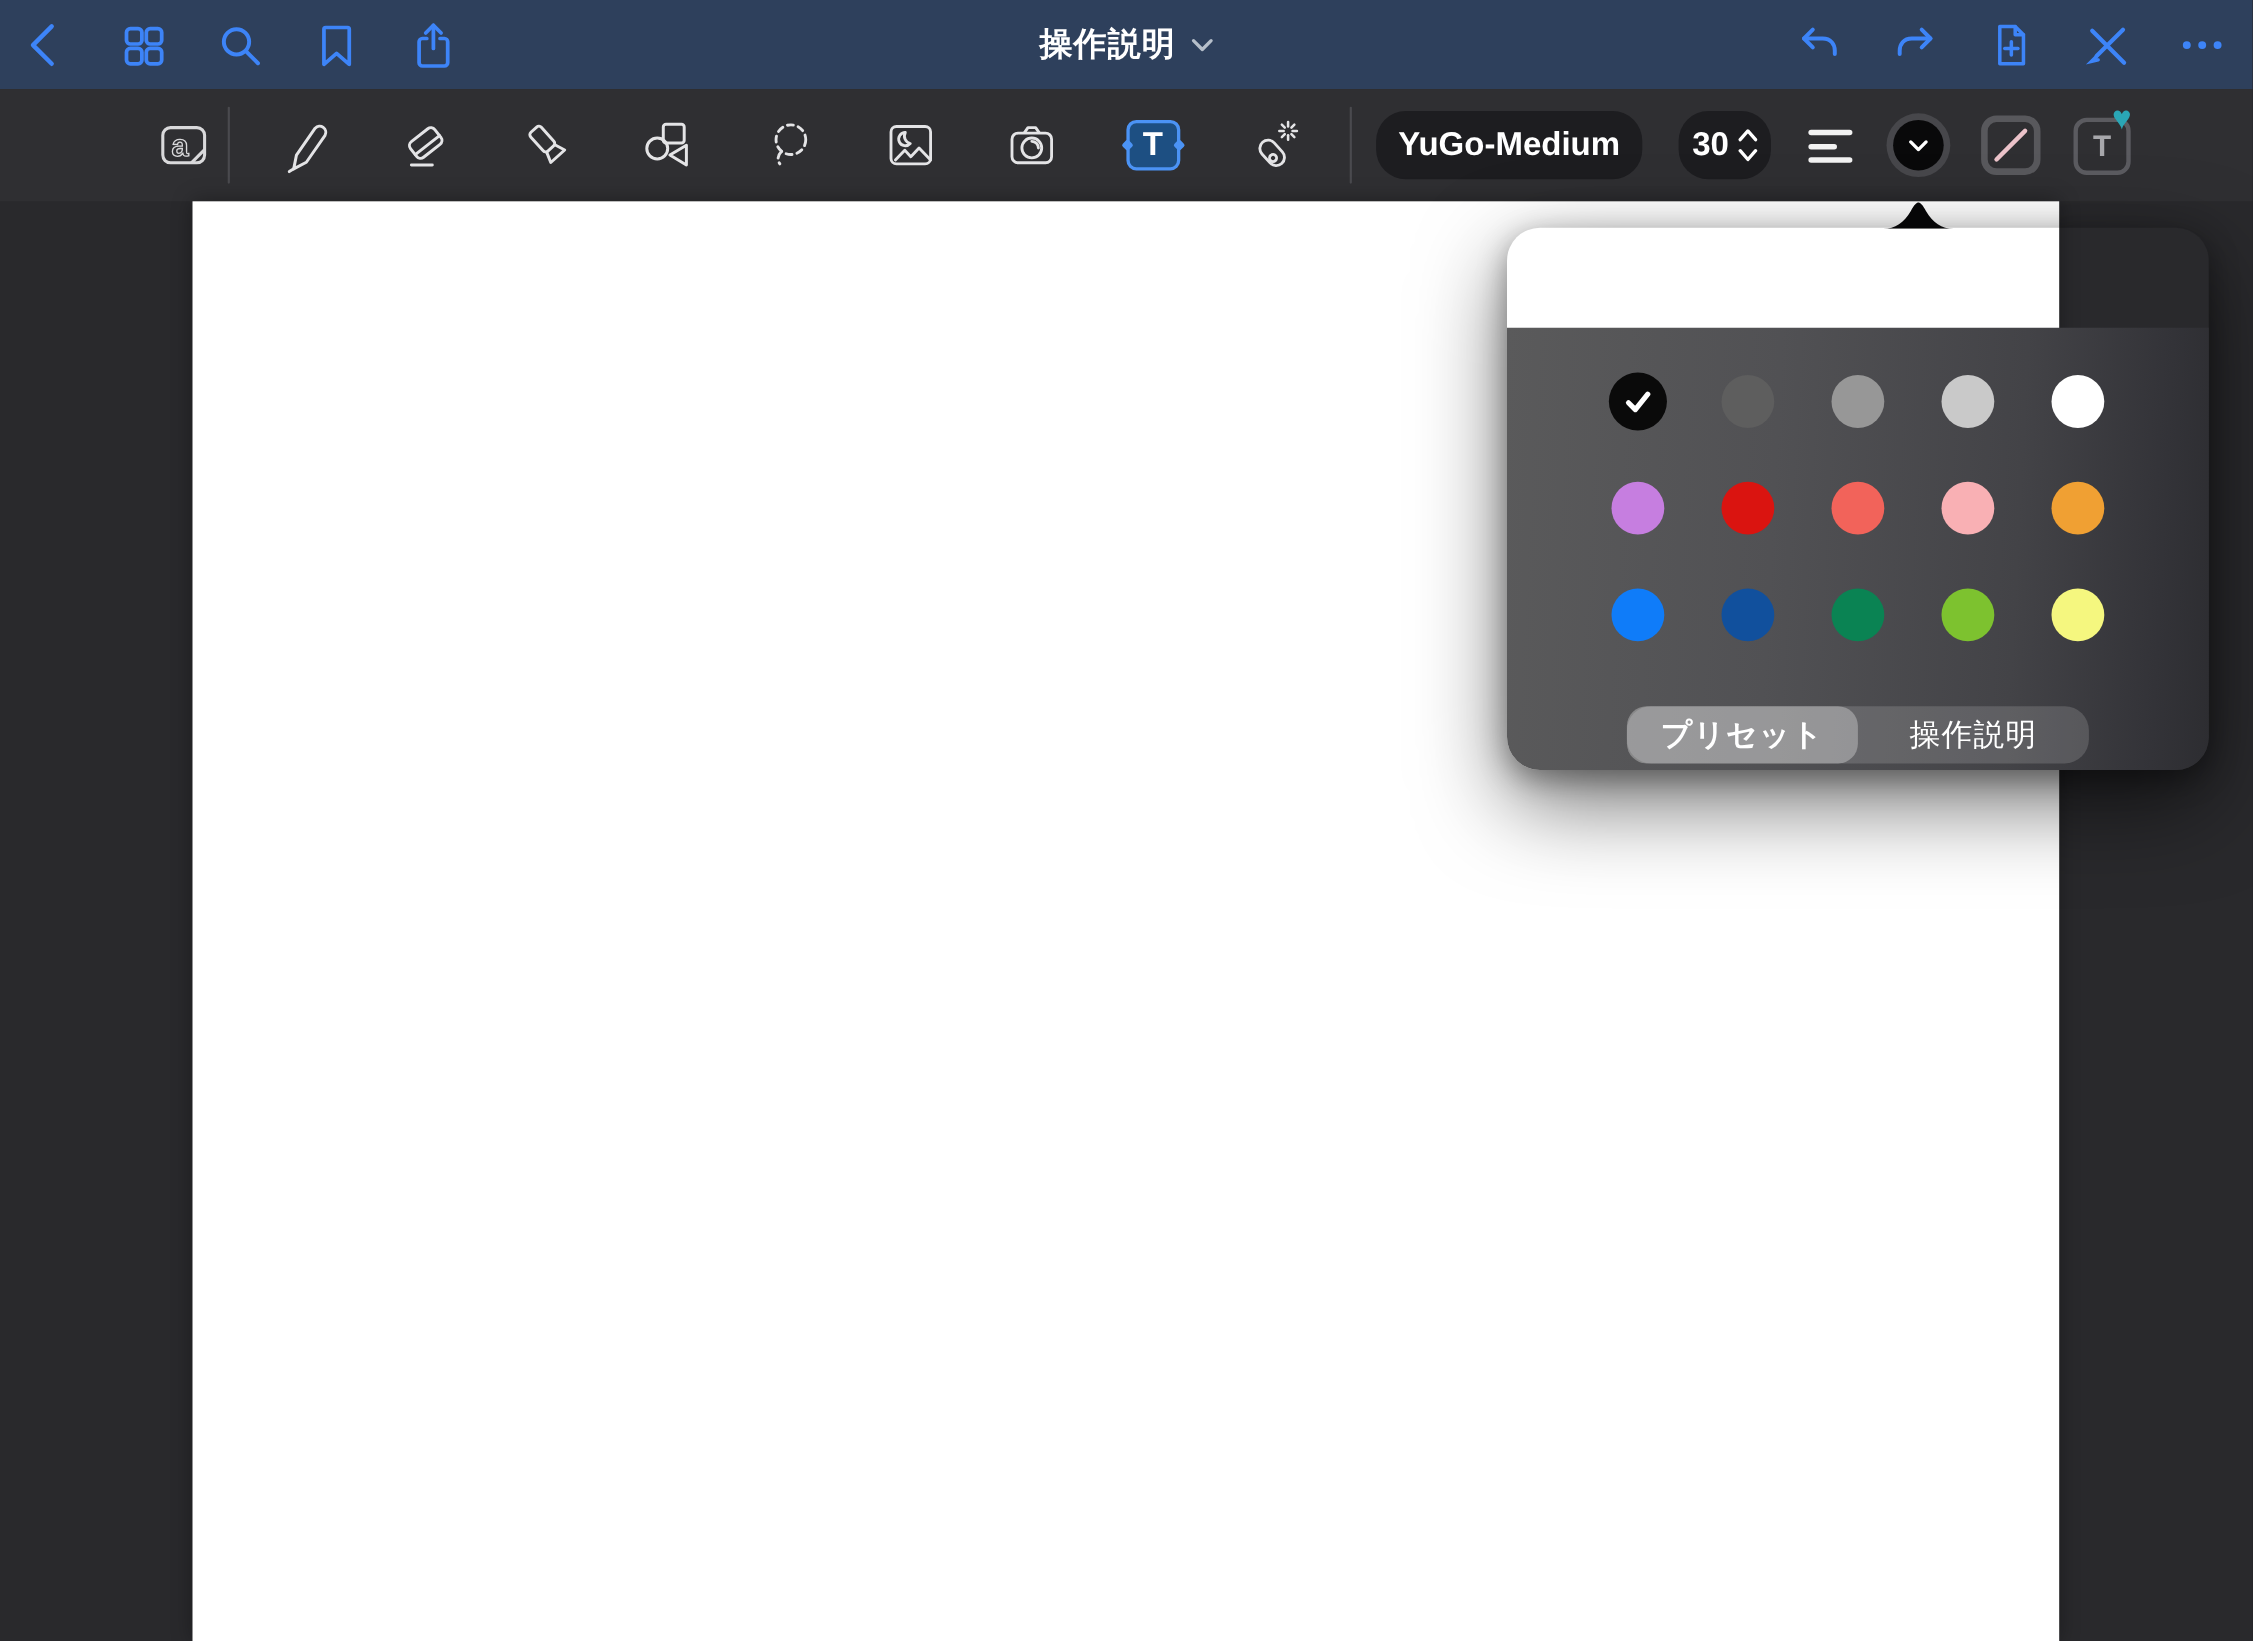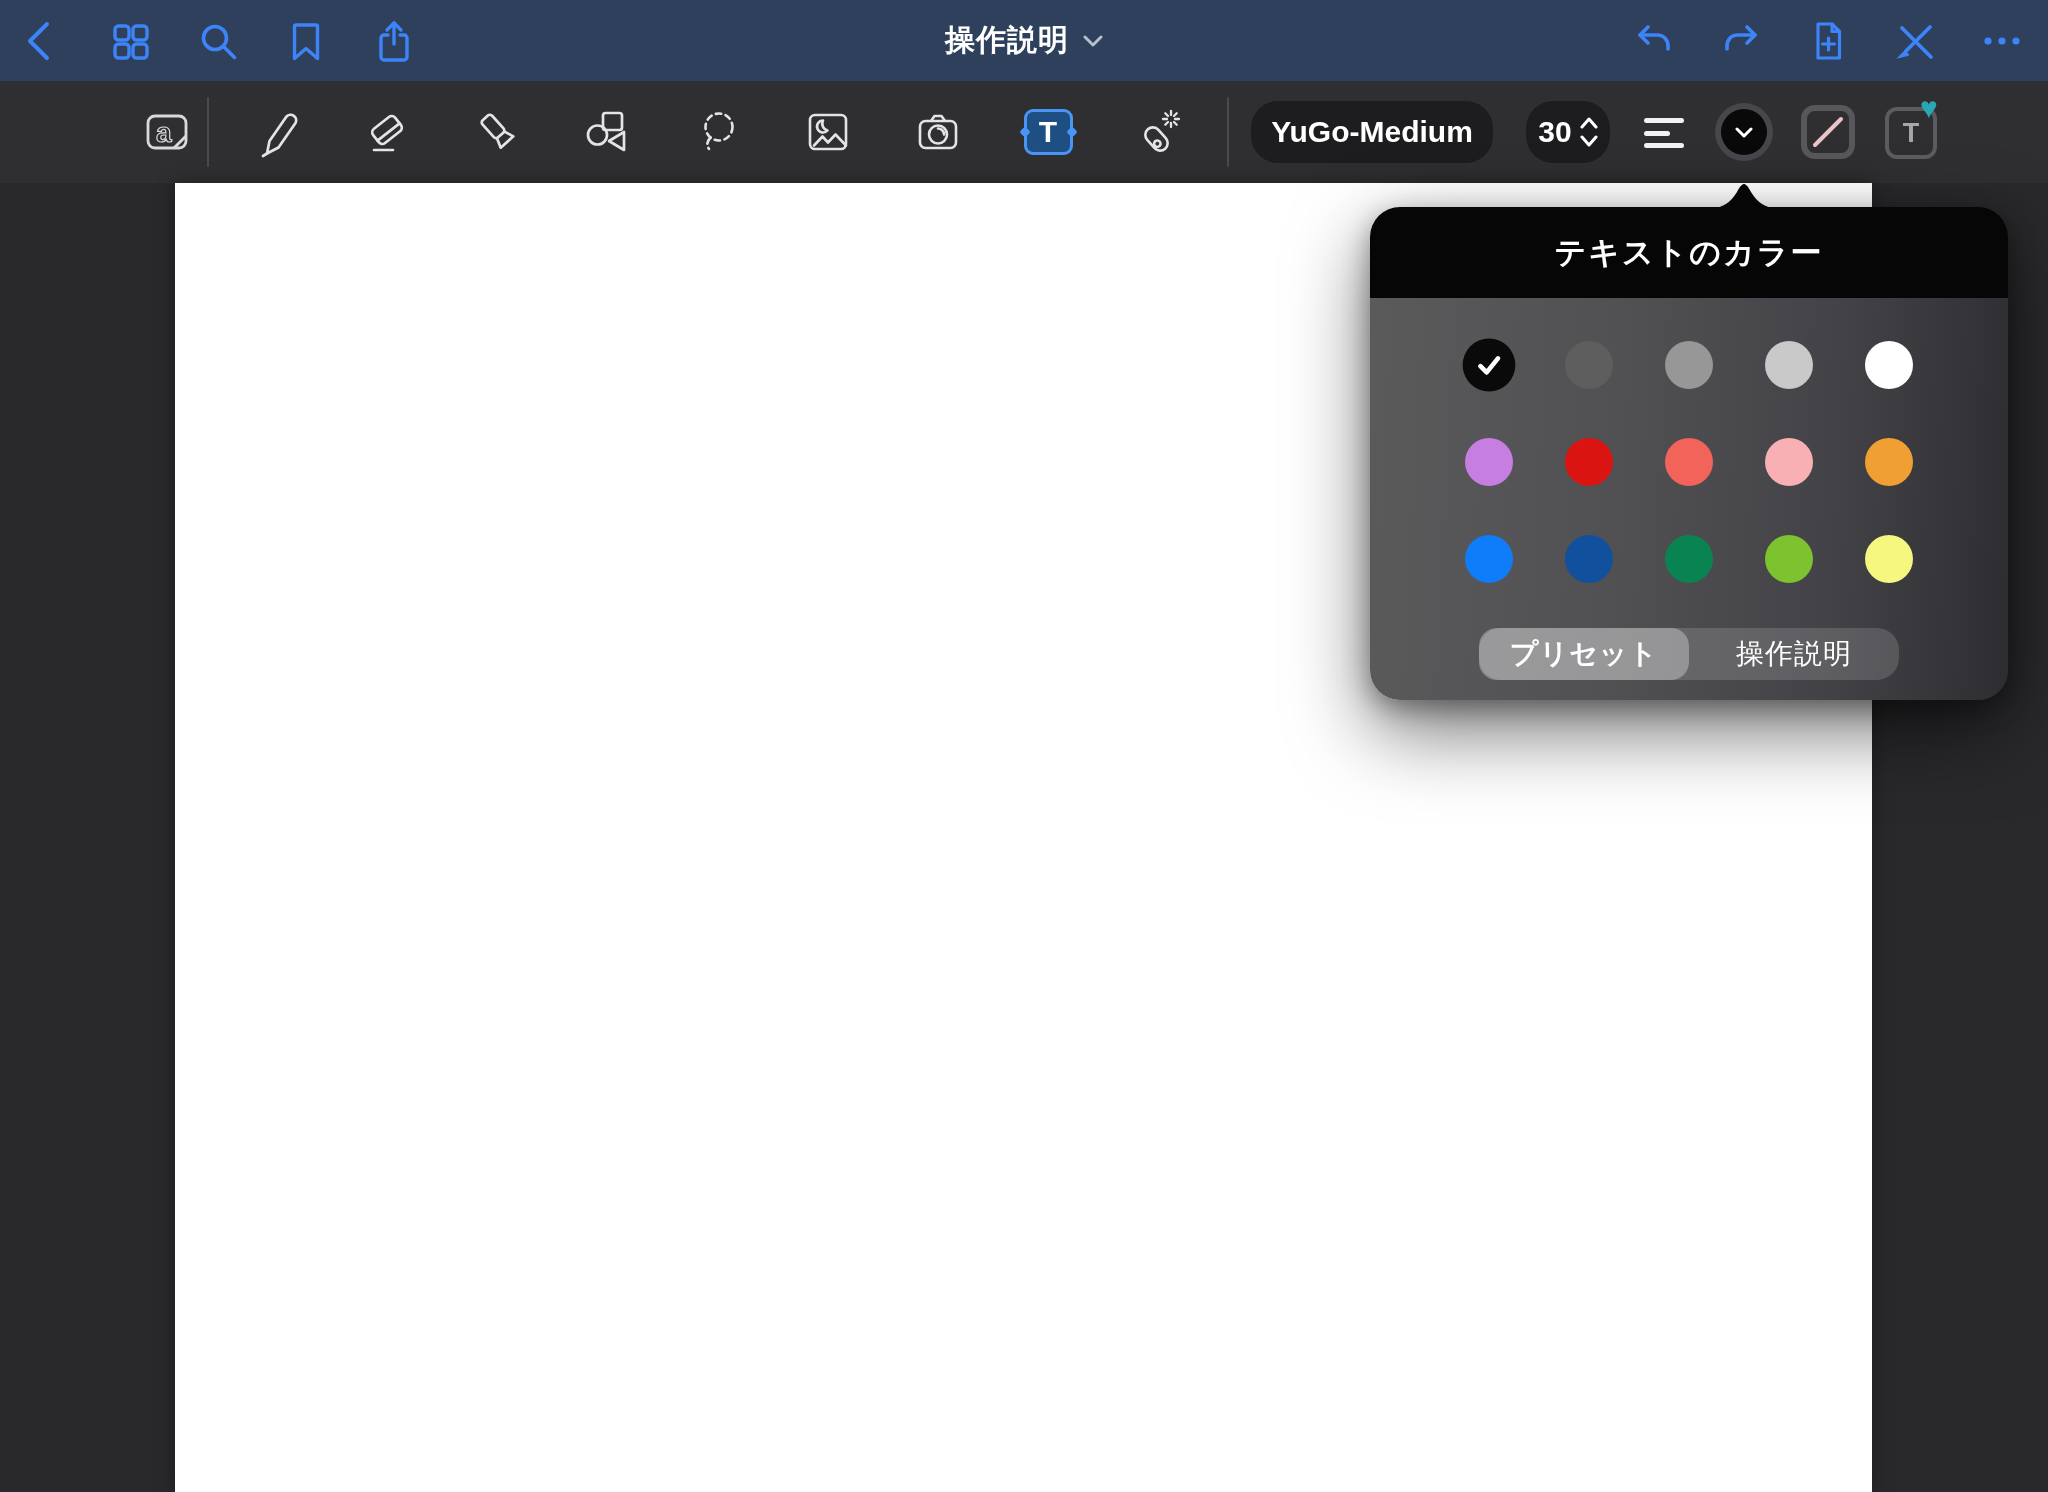--- a/index.html
+++ b/index.html
@@ -52,21 +52,21 @@
   .pop-arrow{position:absolute;left:342px;top:-25px;width:64px;height:26px;}
   .pop-header{position:absolute;left:0;top:0;width:638px;height:91px;background:#060607;
            border-radius:30px 30px 0 0;display:flex;align-items:center;justify-content:center;
            color:#ffffff;font-size:31px;font-weight:700;letter-spacing:2px;}
   .pop-body{position:absolute;left:0;top:91px;width:638px;height:402px;border-radius:0 0 30px 30px;
            background:linear-gradient(93deg,#5a5a5b 0%,#515154 38%,#434347 72%,#333338 92%,#2d2d31 100%);}
   .swatch-grid{position:absolute;left:95px;top:43px;display:grid;
            grid-template-columns:repeat(5,48px);column-gap:52px;row-gap:49px;}
   .swatch{width:48px;height:48px;border-radius:50%;display:flex;align-items:center;justify-content:center;}
   .swatch.selected{transform:scale(1.1);}
-  .segmented{position:absolute;left:109px;top:330px;width:420px;height:52px;border-radius:22px;
+  .segmented{position:absolute;left:109px;top:344px;width:420px;height:52px;border-radius:22px;
            background:rgba(255,255,255,.15);display:flex;}
   .segment{flex:1;display:flex;align-items:center;justify-content:center;border-radius:18px;
            color:#ffffff;font-size:28px;font-weight:400;letter-spacing:1px;}
   .segment.selected{background:rgba(255,255,255,.30);font-weight:700;}
   svg{display:block;}
 </style>
 </head>
 <body>
 
 <div id="app">
@@ -279,23 +279,20 @@
     </div>
     <span class="heart" style="position:absolute;left:1920px;top:10px;font-size:30px;color:#2aa6b5;">♥</span>
   </div>
 
   <div class="page"></div>
 
   <div class="popover">
     <svg class="pop-arrow" viewBox="0 0 64 26">
         <path d="M0 26 C11 26 19 20 25 10 C28 4 30.5 2 32 2 C33.5 2 36 4 39 10 C45 20 53 26 64 26 Z" fill="#060607"></path>
       </svg>
-    <div class="pop-header">
-      <span>テキストのカラー</span>
-    </div>
     <div class="pop-body">
       <div class="swatch-grid">
           <div class="swatch selected" style="background: rgb(10, 10, 10);">
             <svg width="34" height="34" viewBox="0 0 48 48">
               <path d="M13 25.5 L21 33.5 L35.5 15.5" fill="none" stroke="#ffffff" stroke-width="6" stroke-linecap="round" stroke-linejoin="round"></path>
             </svg>
           </div>
           <div class="swatch" style="background: rgb(94, 94, 94);"></div>
           <div class="swatch" style="background: rgb(151, 151, 151);"></div>
           <div class="swatch" style="background: rgb(201, 201, 201);"></div>

